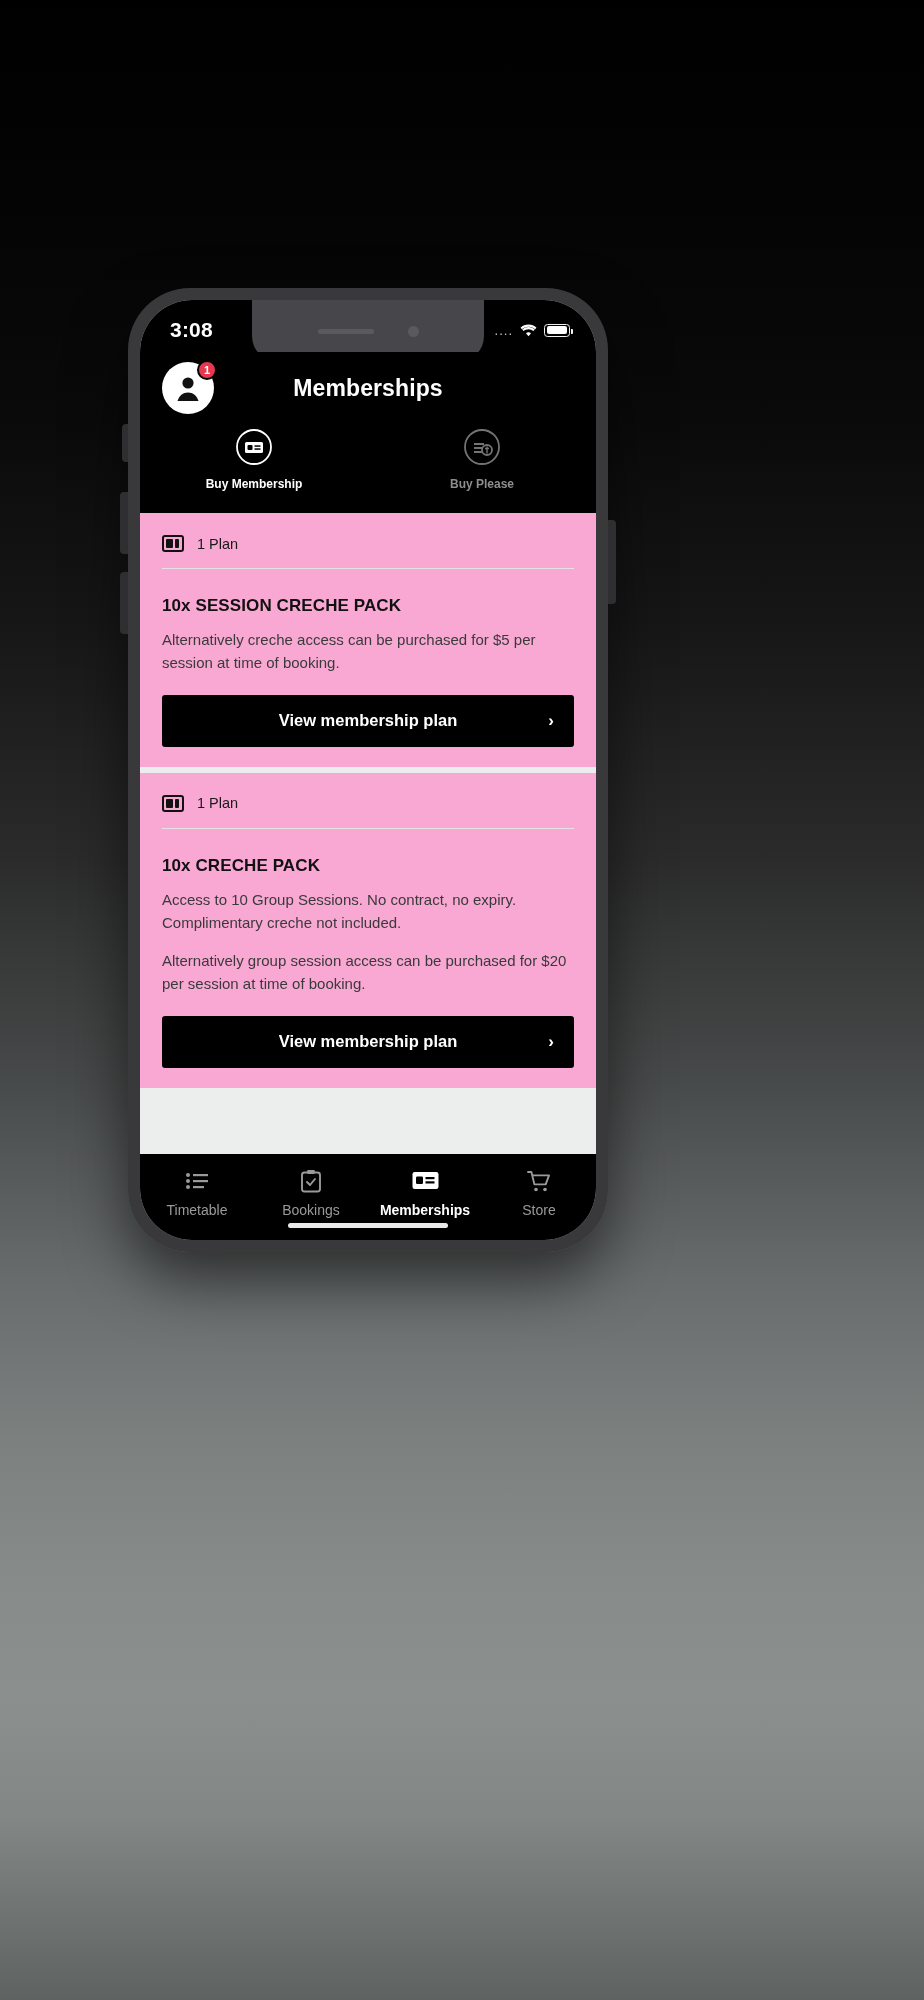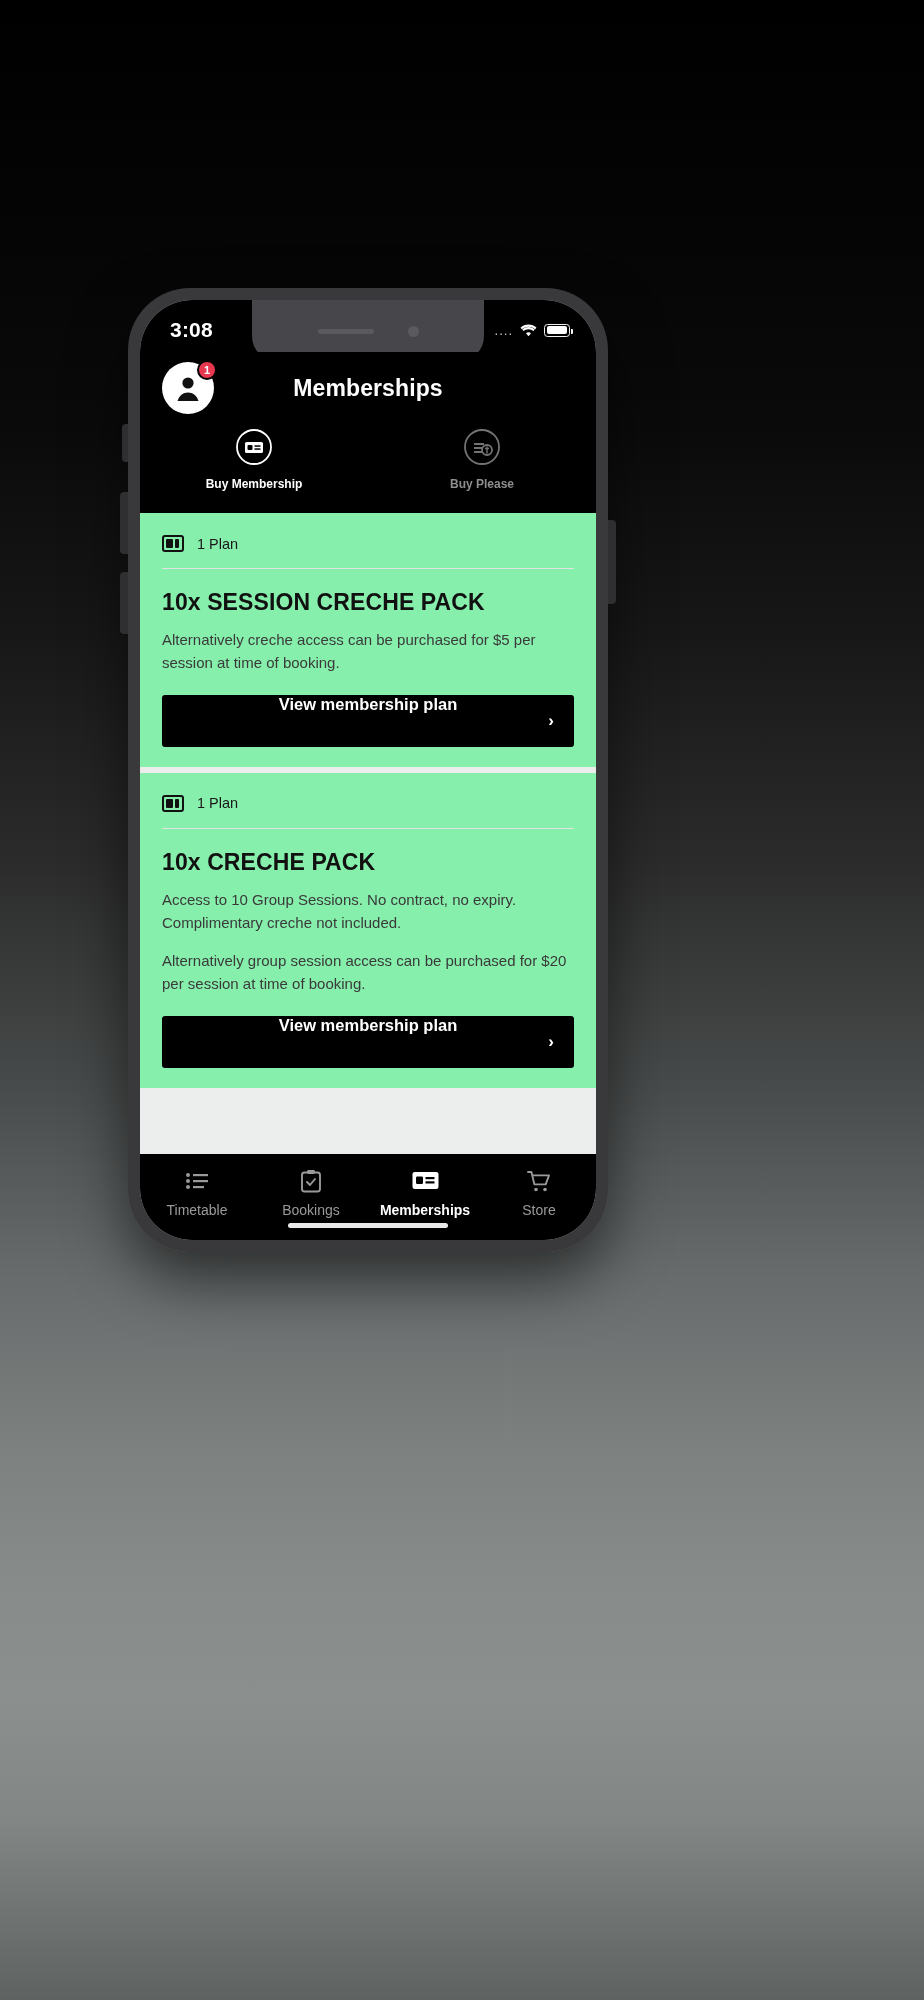--- a/index.html
+++ b/index.html
@@ -149,62 +149,62 @@
   .seg-tab.inactive .seg-label { color: #8e8e8e; }
   .seg-tab.inactive .seg-icon { opacity: .45; }
 
   
   .content {
     flex: 1;
     background: #eceded;
     overflow: hidden;
   }
   .card {
-    background: #86efac;
+    background: #f9a8d4;
     padding: 0 22px 20px 22px;
   }
   .card + .card { margin-top: 6px; }
   .card-top {
     display: flex; align-items: center; gap: 13px;
     padding: 22px 0 16px 0;
     border-bottom: 1px solid #e3e3e3;
   }
   .plan-chip-icon {
     width: 22px; height: 17px;
     border: 2.2px solid #111; border-radius: 3px;
     display: flex; align-items: center;
     padding: 2px;
     gap: 2px;
   }
   .plan-chip-icon i { display: block; width: 7px; height: 9px; background: #111; border-radius: 1px; }
   .plan-chip-icon b { display: block; width: 4px; height: 9px; background: #111; border-radius: 1px; }
   .plan-count { font-size: 14.5px; color: #1a1a1a; }
   .card-title {
-    font-size: 23px; font-weight: 700; color: #111;
-    margin: 20px 0 12px 0;
+    font-size: 17px; font-weight: 700; color: #111;
+    margin: 27px 0 12px 0;
     letter-spacing: .1px;
   }
   .card-para {
     font-size: 15px;
     line-height: 1.55;
     color: #3a3a3a;
     margin-bottom: 15px;
   }
   .card-para:last-of-type { margin-bottom: 20px; }
   .cta {
     width: 100%;
     background: #000;
     color: #fff;
     border: none;
     height: 52px;
     border-radius: 3px;
     font-size: 16.5px;
     font-weight: 700;
     font-family: "Liberation Sans", sans-serif;
-    display: flex; align-items: flex-start; justify-content: center;
+    display: flex; align-items: center; justify-content: center;
     position: relative;
     cursor: pointer;
   }
   .cta .chev {
     position: absolute; right: 20px; top: 50%;
     transform: translateY(-50%);
     font-size: 17px; font-weight: 700;
   }
 
   

